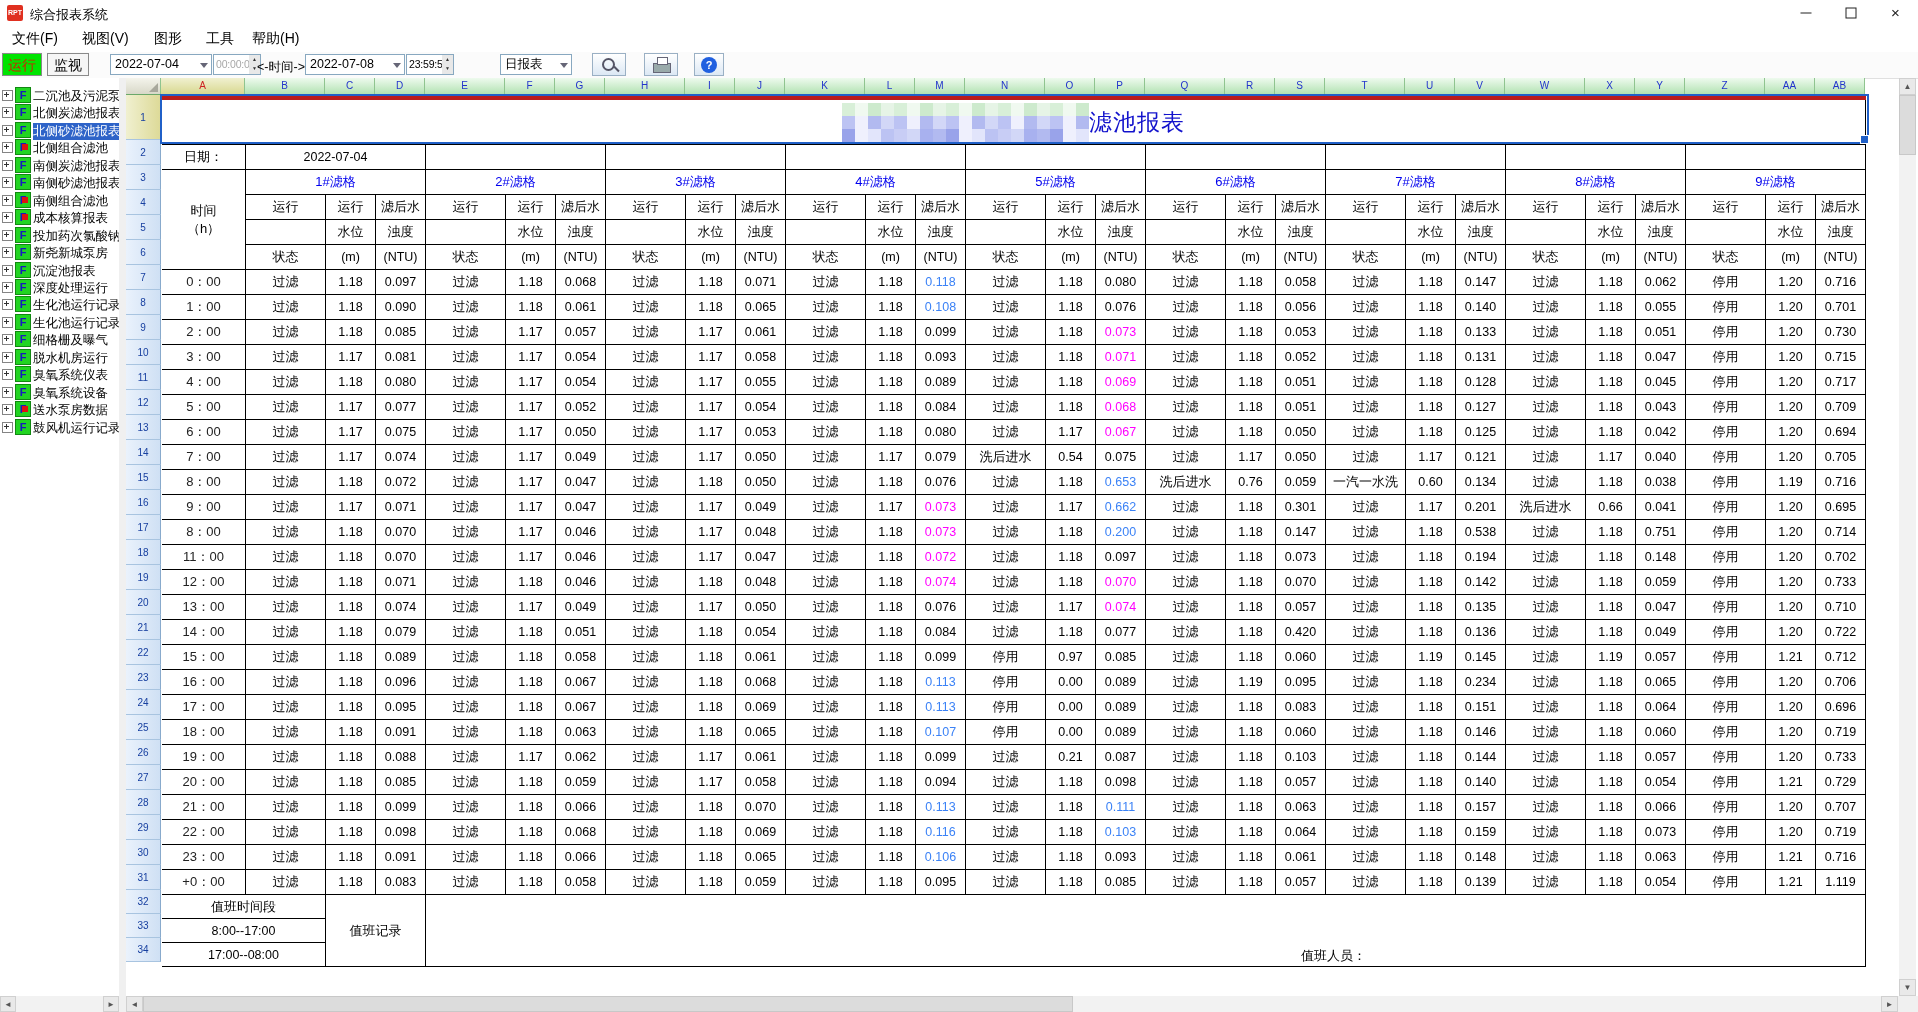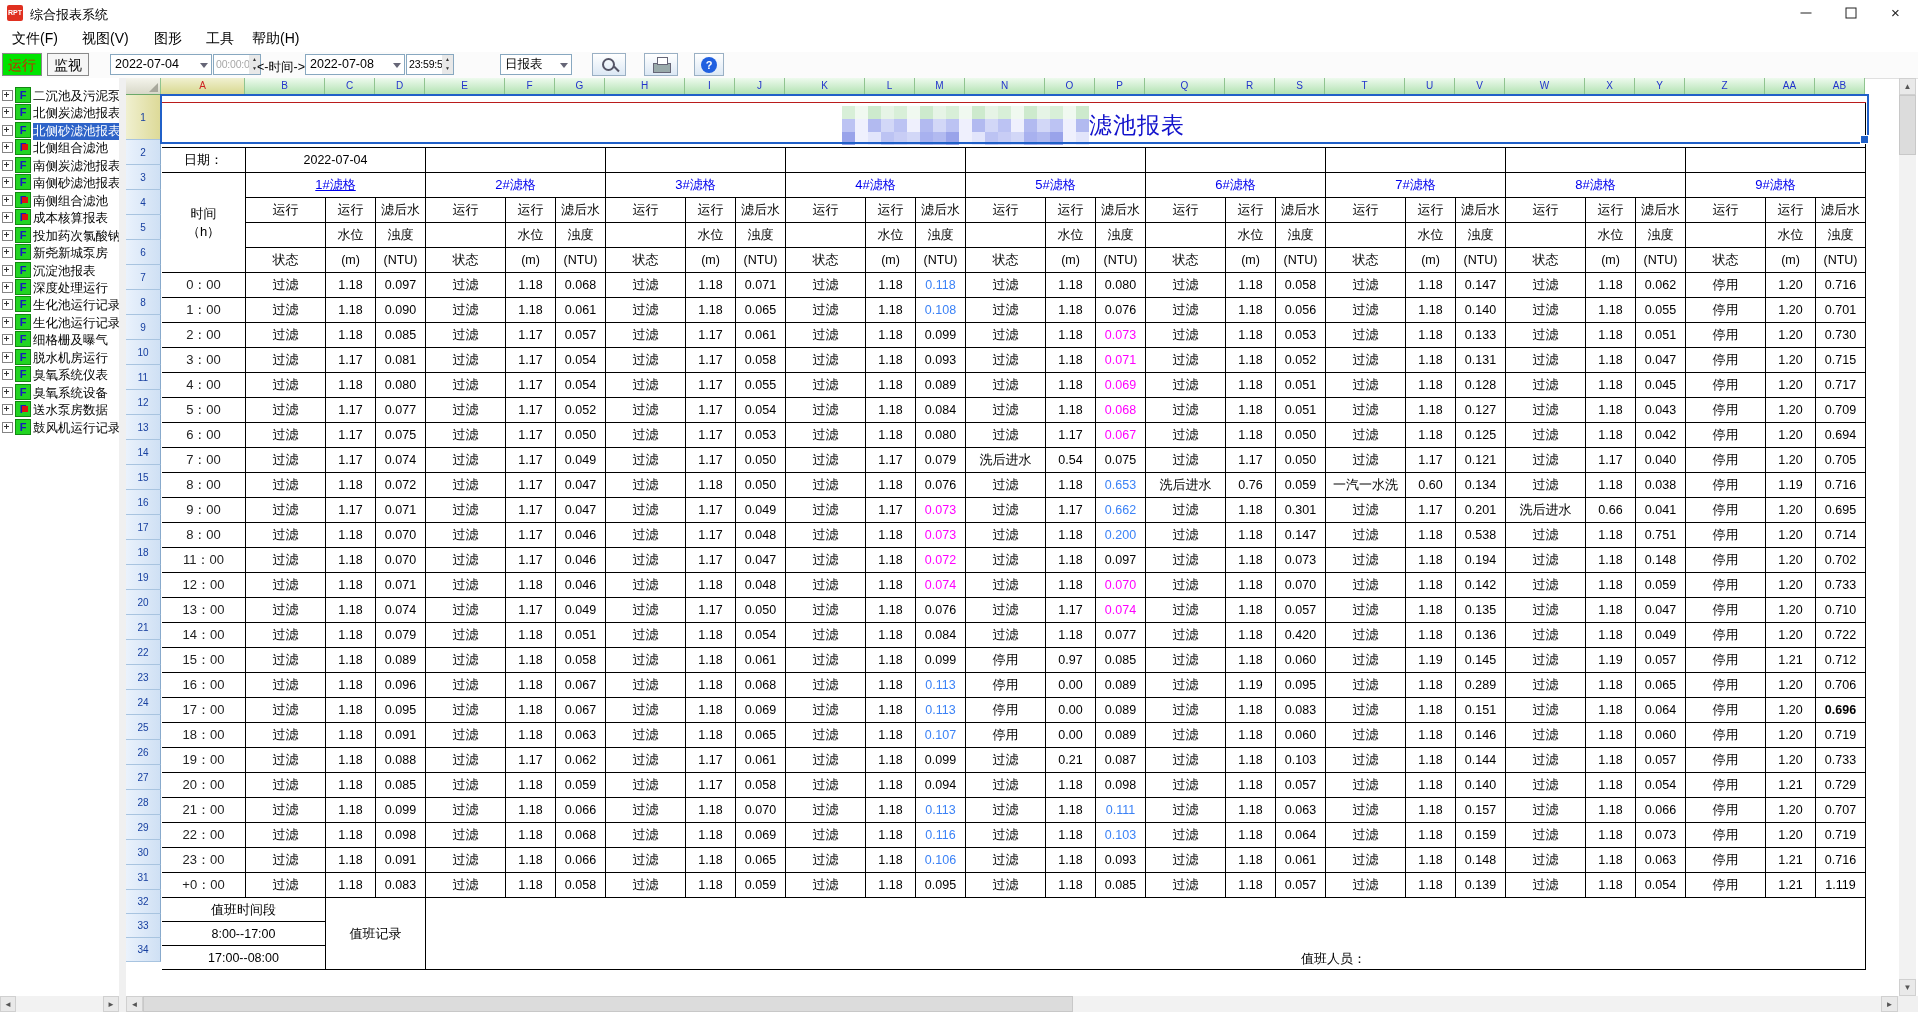--- a/index.html
+++ b/index.html
@@ -35,21 +35,21 @@
 .tree-item.selected .tree-label{background:#2e63c8;color:#fff;outline:1px dotted #fff;}
 #splitter{position:absolute;left:119px;top:78px;width:7px;height:934px;background:#f0f0f0;}
 #colheads{position:absolute;left:126px;top:78px;height:17px;}
 .colhead{position:absolute;top:0;height:17px;background:linear-gradient(#eefaee,#b2e2b2);border-right:1px solid #8fc48f;border-bottom:1px solid #6aa86a;box-sizing:border-box;text-align:center;font-size:10px;line-height:16px;color:#2233cc;}
 .colhead.corner{background:linear-gradient(#f4f4ec,#d8d8c8);}
 .colhead.sel{background:linear-gradient(#f0f0d0,#d8d890);color:#cc2222;}
 .corner-tri{position:absolute;right:2px;bottom:2px;width:0;height:0;border-left:9px solid transparent;border-bottom:9px solid #a8a89c;}
 #ruler{position:absolute;left:126px;top:95px;width:35px;}
 .rulcell{position:absolute;left:0;width:35px;background:linear-gradient(90deg,#eaf2fc,#cfe0f4);border-right:1px solid #88aacc;border-bottom:1px solid #a8c4e0;box-sizing:border-box;text-align:center;font-size:10px;color:#1840a0;display:flex;align-items:center;justify-content:center;}
 .rulcell.sel{background:linear-gradient(90deg,#f0f0d0,#ddda98);}
-#grid{position:absolute;left:161px;top:102px;width:1704px;border-left:1px solid #000;border-top:1px solid #b91c1c;box-sizing:content-box;}
+#grid{position:absolute;left:161px;top:95px;width:1704px;border-left:1px solid #000;border-top:5px solid #b91c1c;box-sizing:content-box;}
 .gcell{position:absolute;border-right:1px solid #000;border-bottom:1px solid #000;box-sizing:border-box;display:flex;align-items:center;justify-content:center;font-size:13px;color:#000;background:#fff;overflow:hidden;}
 .gcell.num{font-size:12.5px;}
 .gcell.blue{color:#0000ee;}
 .gcell.red{color:#3b82f6;}
 .gcell.mag{color:#ff00ff;}
 .gcell.timec{color:#222;}
 #sel-overlay{position:absolute;left:160px;top:94px;width:1705px;height:46px;border:2px solid #2060c8;pointer-events:none;}
 #sel-handle{position:absolute;left:1860px;top:135px;width:7px;height:7px;background:#2060c8;border:1px solid #fff;}
 .redact{display:inline-block;height:39px;vertical-align:middle;}
 .rblock{position:absolute;}
@@ -348,21 +348,21 @@
     <div class="gcell" style="left: 984px; top: 45px; width: 180px; height: 25px;"></div>
     <div class="gcell" style="left: 1164px; top: 45px; width: 180px; height: 25px;"></div>
     <div class="gcell" style="left: 1344px; top: 45px; width: 180px; height: 25px;"></div>
     <div class="gcell" style="left: 1524px; top: 45px; width: 180px; height: 25px;"></div>
     <div class="gcell" style="left: 0px; top: 70px; width: 84px; height: 100px;">
       <div style="text-align:center;">
         <div>时间</div>
         <div>（h）</div>
       </div>
     </div>
-    <div class="gcell blue" style="left: 84px; top: 70px; width: 180px; height: 25px; text-decoration: underline;">1#滤格</div>
+    <div class="gcell blue" style="left: 84px; top: 70px; width: 180px; height: 25px;">1#滤格</div>
     <div class="gcell blue" style="left: 264px; top: 70px; width: 180px; height: 25px;">2#滤格</div>
     <div class="gcell blue" style="left: 444px; top: 70px; width: 180px; height: 25px;">3#滤格</div>
     <div class="gcell blue" style="left: 624px; top: 70px; width: 180px; height: 25px;">4#滤格</div>
     <div class="gcell blue" style="left: 804px; top: 70px; width: 180px; height: 25px;">5#滤格</div>
     <div class="gcell blue" style="left: 984px; top: 70px; width: 180px; height: 25px;">6#滤格</div>
     <div class="gcell blue" style="left: 1164px; top: 70px; width: 180px; height: 25px;">7#滤格</div>
     <div class="gcell blue" style="left: 1344px; top: 70px; width: 180px; height: 25px;">8#滤格</div>
     <div class="gcell blue" style="left: 1524px; top: 70px; width: 180px; height: 25px;">9#滤格</div>
     <div class="gcell" style="left: 84px; top: 95px; width: 80px; height: 25px;">运行</div>
     <div class="gcell" style="left: 164px; top: 95px; width: 50px; height: 25px;">运行</div>
@@ -907,21 +907,21 @@
     <div class="gcell num" style="left: 704px; top: 570px; width: 50px; height: 25px;">1.18</div>
     <div class="gcell num red" style="left: 754px; top: 570px; width: 50px; height: 25px;">0.113</div>
     <div class="gcell" style="left: 804px; top: 570px; width: 80px; height: 25px;">停用</div>
     <div class="gcell num" style="left: 884px; top: 570px; width: 50px; height: 25px;">0.00</div>
     <div class="gcell num" style="left: 934px; top: 570px; width: 50px; height: 25px;">0.089</div>
     <div class="gcell" style="left: 984px; top: 570px; width: 80px; height: 25px;">过滤</div>
     <div class="gcell num" style="left: 1064px; top: 570px; width: 50px; height: 25px;">1.19</div>
     <div class="gcell num" style="left: 1114px; top: 570px; width: 50px; height: 25px;">0.095</div>
     <div class="gcell" style="left: 1164px; top: 570px; width: 80px; height: 25px;">过滤</div>
     <div class="gcell num" style="left: 1244px; top: 570px; width: 50px; height: 25px;">1.18</div>
-    <div class="gcell num" style="left: 1294px; top: 570px; width: 50px; height: 25px;">0.289</div>
+    <div class="gcell num" style="left: 1294px; top: 570px; width: 50px; height: 25px;">0.234</div>
     <div class="gcell" style="left: 1344px; top: 570px; width: 80px; height: 25px;">过滤</div>
     <div class="gcell num" style="left: 1424px; top: 570px; width: 50px; height: 25px;">1.18</div>
     <div class="gcell num" style="left: 1474px; top: 570px; width: 50px; height: 25px;">0.065</div>
     <div class="gcell" style="left: 1524px; top: 570px; width: 80px; height: 25px;">停用</div>
     <div class="gcell num" style="left: 1604px; top: 570px; width: 50px; height: 25px;">1.20</div>
     <div class="gcell num" style="left: 1654px; top: 570px; width: 50px; height: 25px;">0.706</div>
     <div class="gcell timec" style="left: 0px; top: 595px; width: 84px; height: 25px;">17：00</div>
     <div class="gcell" style="left: 84px; top: 595px; width: 80px; height: 25px;">过滤</div>
     <div class="gcell num" style="left: 164px; top: 595px; width: 50px; height: 25px;">1.18</div>
     <div class="gcell num" style="left: 214px; top: 595px; width: 50px; height: 25px;">0.095</div>
@@ -941,21 +941,21 @@
     <div class="gcell num" style="left: 1064px; top: 595px; width: 50px; height: 25px;">1.18</div>
     <div class="gcell num" style="left: 1114px; top: 595px; width: 50px; height: 25px;">0.083</div>
     <div class="gcell" style="left: 1164px; top: 595px; width: 80px; height: 25px;">过滤</div>
     <div class="gcell num" style="left: 1244px; top: 595px; width: 50px; height: 25px;">1.18</div>
     <div class="gcell num" style="left: 1294px; top: 595px; width: 50px; height: 25px;">0.151</div>
     <div class="gcell" style="left: 1344px; top: 595px; width: 80px; height: 25px;">过滤</div>
     <div class="gcell num" style="left: 1424px; top: 595px; width: 50px; height: 25px;">1.18</div>
     <div class="gcell num" style="left: 1474px; top: 595px; width: 50px; height: 25px;">0.064</div>
     <div class="gcell" style="left: 1524px; top: 595px; width: 80px; height: 25px;">停用</div>
     <div class="gcell num" style="left: 1604px; top: 595px; width: 50px; height: 25px;">1.20</div>
-    <div class="gcell num" style="left: 1654px; top: 595px; width: 50px; height: 25px; font-weight: bold;">0.696</div>
+    <div class="gcell num" style="left: 1654px; top: 595px; width: 50px; height: 25px;">0.696</div>
     <div class="gcell timec" style="left: 0px; top: 620px; width: 84px; height: 25px;">18：00</div>
     <div class="gcell" style="left: 84px; top: 620px; width: 80px; height: 25px;">过滤</div>
     <div class="gcell num" style="left: 164px; top: 620px; width: 50px; height: 25px;">1.18</div>
     <div class="gcell num" style="left: 214px; top: 620px; width: 50px; height: 25px;">0.091</div>
     <div class="gcell" style="left: 264px; top: 620px; width: 80px; height: 25px;">过滤</div>
     <div class="gcell num" style="left: 344px; top: 620px; width: 50px; height: 25px;">1.18</div>
     <div class="gcell num" style="left: 394px; top: 620px; width: 50px; height: 25px;">0.063</div>
     <div class="gcell" style="left: 444px; top: 620px; width: 80px; height: 25px;">过滤</div>
     <div class="gcell num" style="left: 524px; top: 620px; width: 50px; height: 25px;">1.18</div>
     <div class="gcell num" style="left: 574px; top: 620px; width: 50px; height: 25px;">0.065</div>

